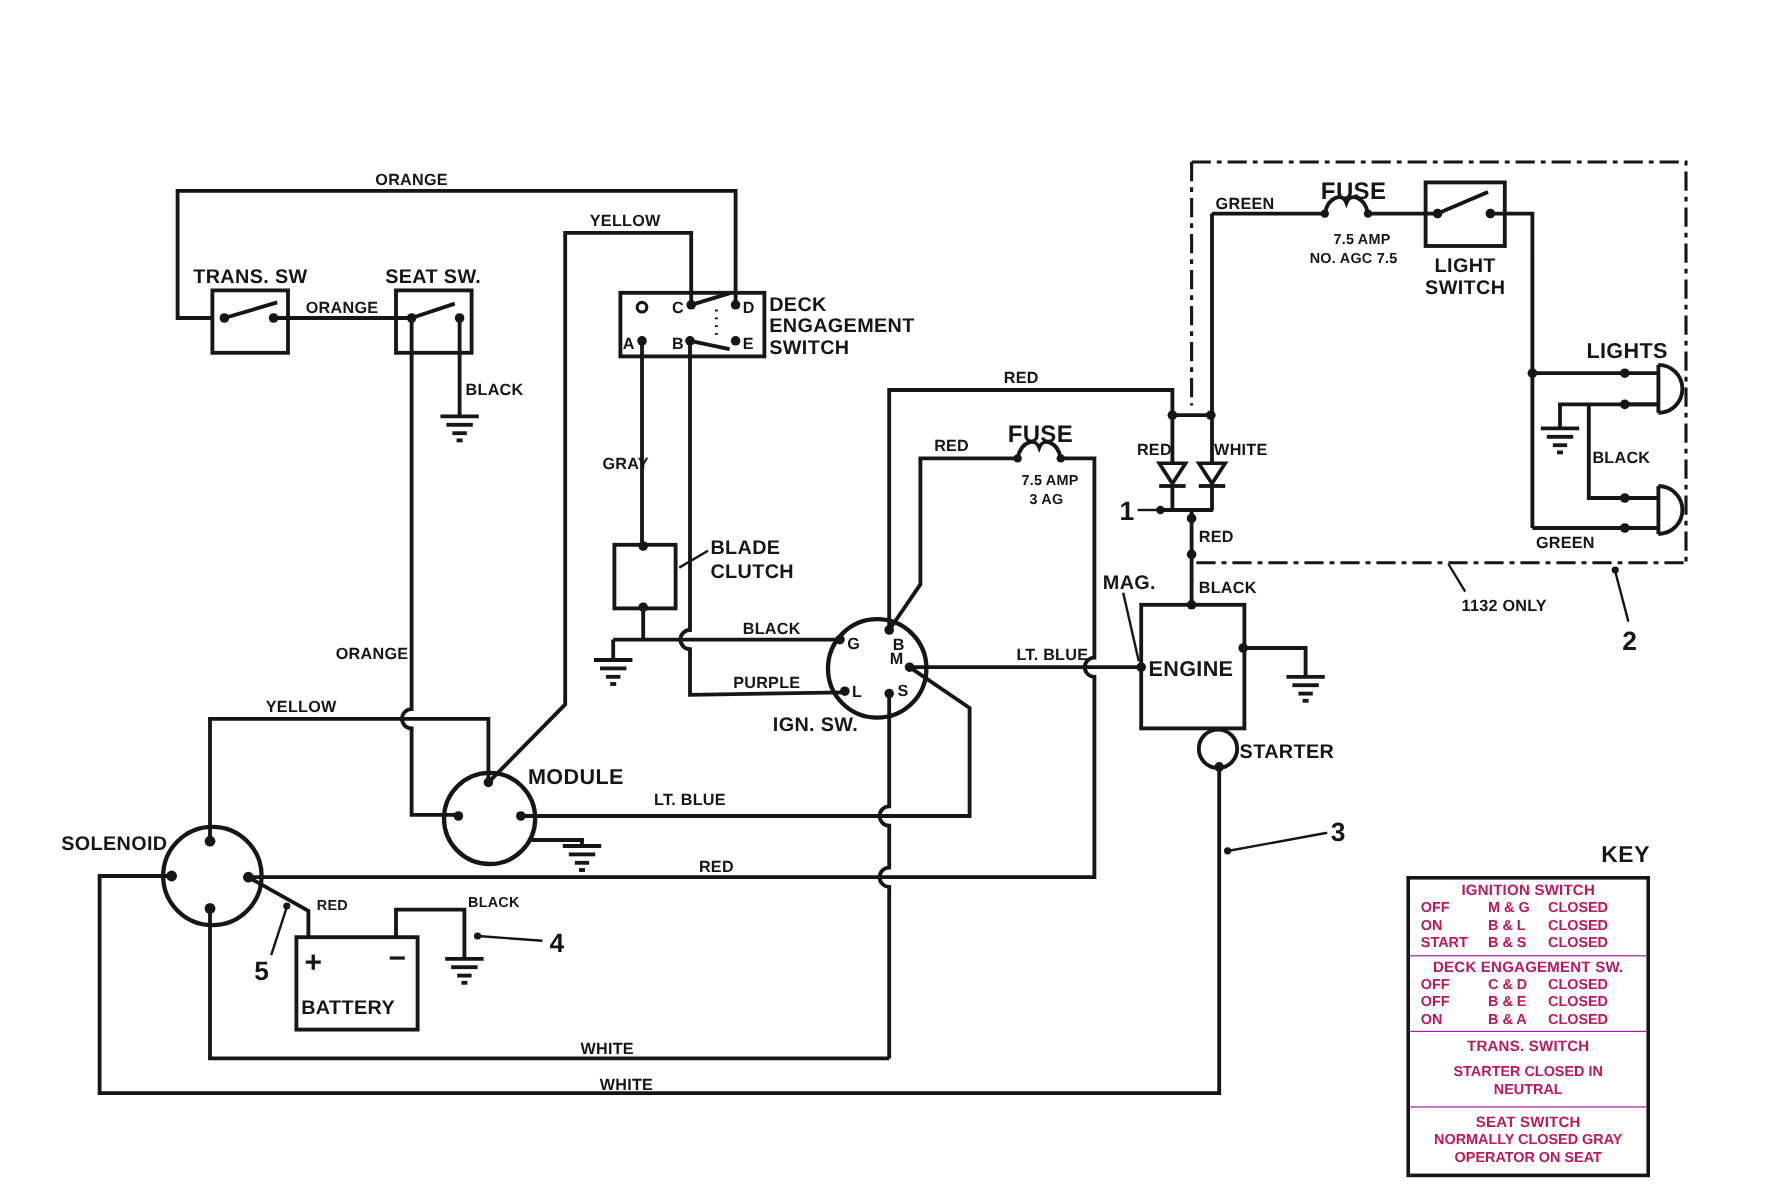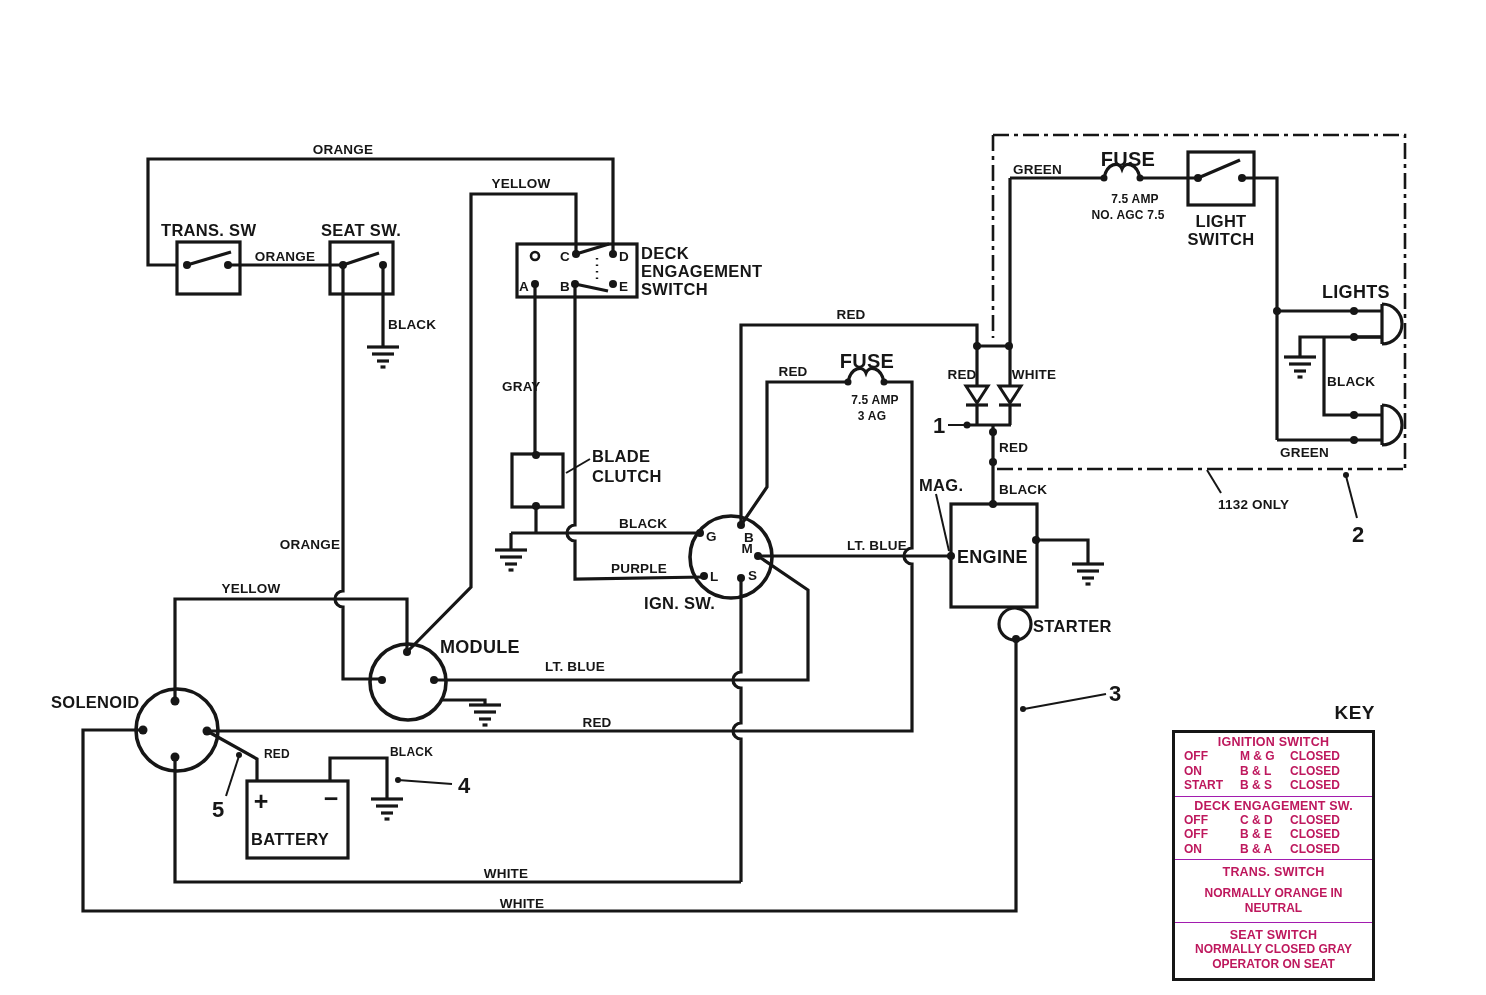--- a/index.html
+++ b/index.html
@@ -351,21 +351,21 @@
             <span class="cl">CLOSED</span>
           </div>
       <div class="krow">
             <span class="st">ON</span>
             <span class="pr">B &amp; A</span>
             <span class="cl">CLOSED</span>
           </div>
     </div>
     <div class="sec" style="padding:5px 0 7px 0;">
       <div class="sec-h">TRANS. SWITCH</div>
-      <div class="cline" style="margin-top:7px;">NORMALLY ORANGE IN</div>
+      <div class="cline" style="margin-top:7px;">STARTER CLOSED IN</div>
       <div class="cline">NEUTRAL</div>
     </div>
     <div class="sec" style="padding:5px 0 7px 0;">
       <div class="sec-h">SEAT SWITCH</div>
       <div class="cline">NORMALLY CLOSED GRAY</div>
       <div class="cline">OPERATOR ON SEAT</div>
     </div>
   </div>
 </div>
 </div>

